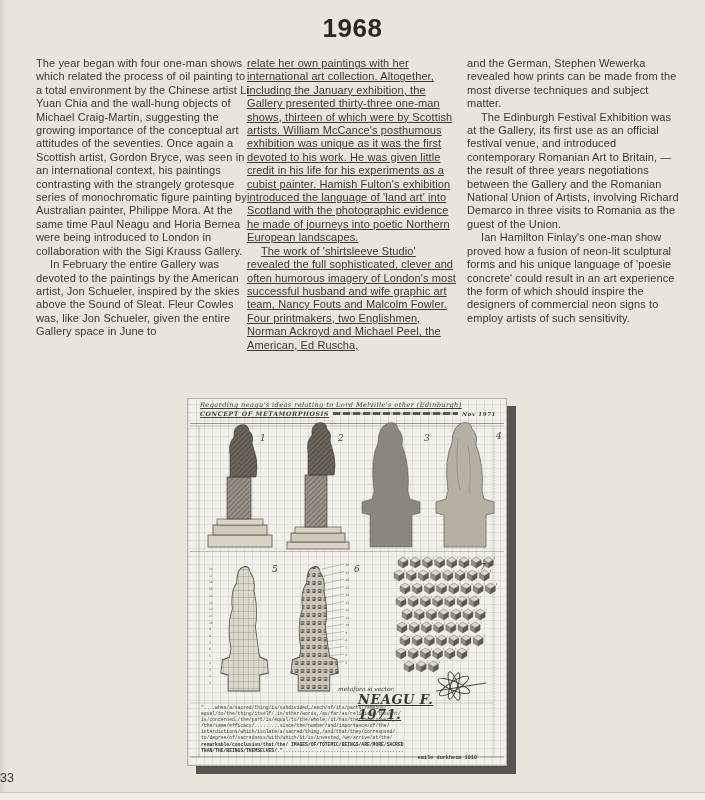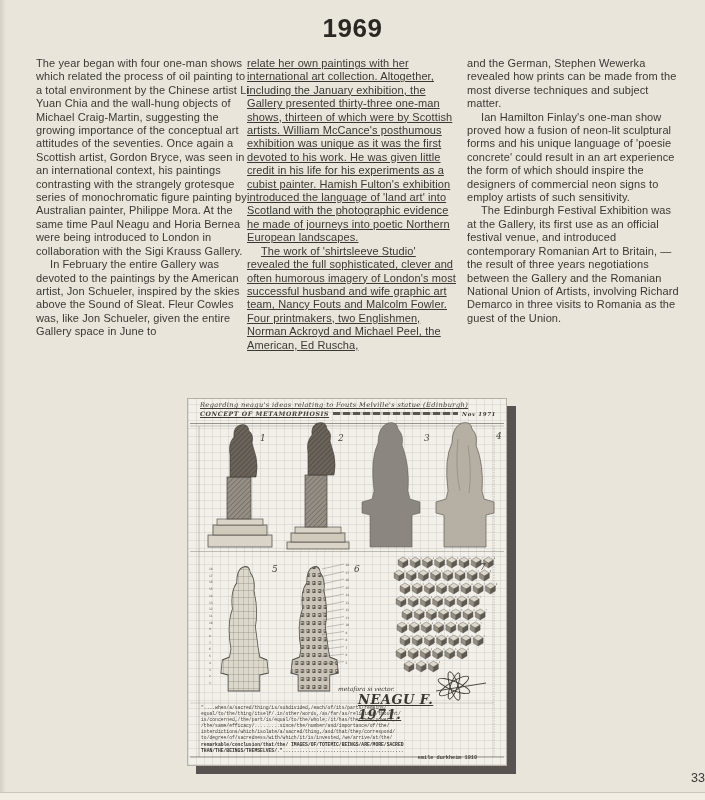--- a/index.html
+++ b/index.html
@@ -56,47 +56,47 @@
   .sig1{font-size:6px;}
   .sig2{font-size:13px;font-weight:bold;text-decoration:underline;letter-spacing:.5px;margin-left:20px;}
   .typed{
     position:absolute;left:13px;top:306px;width:290px;
     font-family:"Liberation Mono", monospace;font-size:4.7px;line-height:6.1px;
     color:#45423d;white-space:nowrap;
   }
   .typed .q-strong{font-weight:bold;color:#312f2a;}
   .typed .credit{text-align:right;font-weight:bold;font-size:5.2px;margin-top:1px;padding-right:14px;}
   .page-number{
-    position:absolute;left:0;top:771px;width:100%;text-align:right;
+    position:absolute;left:0;top:771px;width:100%;text-align:left;
     font-size:12.5px;color:#3b3833;
   }
   .page-edge{position:absolute;left:0;right:0;bottom:0;height:7px;
     background:#f2eee4;border-top:1px solid #ccc7ba;}
 </style>
 </head>
 <body>
 
 <div class="page">
 
-  <div class="page-title">1969</div>
+  <div class="page-title">1968</div>
 
   <div class="col col1">
     <p>The year began with four one-man shows which related the process of oil painting to a total environment by the Chinese artist Li Yuan Chia and the wall-hung objects of Michael Craig-Martin, suggesting the growing importance of the conceptual art attitudes of the seventies. Once again a Scottish artist, Gordon Bryce, was seen in an international context, his paintings contrasting with the strangely grotesque series of monochromatic figure painting by Australian painter, Philippe Mora. At the same time Paul Neagu and Horia Bernea were being introduced to London in collaboration with the Sigi Krauss Gallery.</p>
     <p class="indent">In February the entire Gallery was devoted to the paintings by the American artist, Jon Schueler, inspired by the skies above the Sound of Sleat. Fleur Cowles was, like Jon Schueler, given the entire Gallery space in June to</p>
   </div>
 
   <div class="col col2">
     <p>relate her own paintings with her international art collection. Altogether, including the January exhibition, the Gallery presented thirty-three one-man shows, thirteen of which were by Scottish artists. William McCance's posthumous exhibition was unique as it was the first devoted to his work. He was given little credit in his life for his experiments as a cubist painter. Hamish Fulton's exhibition introduced the language of 'land art' into Scotland with the photographic evidence he made of journeys into poetic Northern European landscapes.</p>
     <p class="indent">The work of 'shirtsleeve Studio' revealed the full sophisticated, clever and often humorous imagery of London's most successful husband and wife graphic art team, Nancy Fouts and Malcolm Fowler. Four printmakers, two Englishmen, Norman Ackroyd and Michael Peel, the American, Ed Ruscha,</p>
   </div>
 
   <div class="col col3">
     <p>and the German, Stephen Wewerka revealed how prints can be made from the most diverse techniques and subject matter.</p>
+    <p class="indent">The Edinburgh Festival Exhibition was at the Gallery, its first use as an official festival venue, and introduced contemporary Romanian Art to Britain, — the result of three years negotiations between the Gallery and the Romanian National Union of Artists, involving Richard Demarco in three visits to Romania as the guest of the Union.</p>
     <p class="indent">Ian Hamilton Finlay's one-man show proved how a fusion of neon-lit sculptural forms and his unique language of 'poesie concrete' could result in an art experience the form of which should inspire the designers of commercial neon signs to employ artists of such sensitivity.</p>
-    <p class="indent">The Edinburgh Festival Exhibition was at the Gallery, its first use as an official festival venue, and introduced contemporary Romanian Art to Britain, — the result of three years negotiations between the Gallery and the Romanian National Union of Artists, involving Richard Demarco in three visits to Romania as the guest of the Union.</p>
   </div>
 
   <div class="artwork">
 
     <svg class="art-svg" viewBox="0 0 318 366" preserveAspectRatio="none">
       <defs>
         <pattern id="hatchDark" width="3.5" height="3.5" patternUnits="userSpaceOnUse" patternTransform="rotate(45)">
           <rect width="3.5" height="3.5" fill="#6b645b"></rect>
           <line x1="0" y1="0" x2="0" y2="3.5" stroke="#3f3b35" stroke-width="1"></line>
         </pattern>
@@ -460,21 +460,21 @@
       <g stroke="#3f3c36" fill="none" stroke-width=".9">
         <ellipse cx="266" cy="287" rx="17" ry="4.5" transform="rotate(-32 266 287)"></ellipse>
         <ellipse cx="266" cy="287" rx="17" ry="4.5" transform="rotate(22 266 287)"></ellipse>
         <ellipse cx="266" cy="287" rx="15" ry="4" transform="rotate(72 266 287)"></ellipse>
         <ellipse cx="266" cy="287" rx="14" ry="3.5" transform="rotate(110 266 287)"></ellipse>
         <line x1="248" y1="292" x2="298" y2="284"></line>
       </g>
     </svg>
 
     <div class="art-header">
-      <div class="hand hand-line1">Regarding neagu's ideas relating to Fouts Melville's statue (Edinburgh)</div>
+      <div class="hand hand-line1">Regarding neagu's ideas relating to Lord Melville's other (Edinburgh)</div>
       <div class="hand hand-line2">
         <span class="caps">CONCEPT OF METAMORPHOSIS</span>
         <span class="scribble"></span>
         <span class="art-date">Nov 1971</span>
       </div>
     </div>
 
     <div class="hand-sig hand">
       <div class="sig1">metafora si vector.</div>
       <div class="sig2">NEAGU F. 1971.</div>

